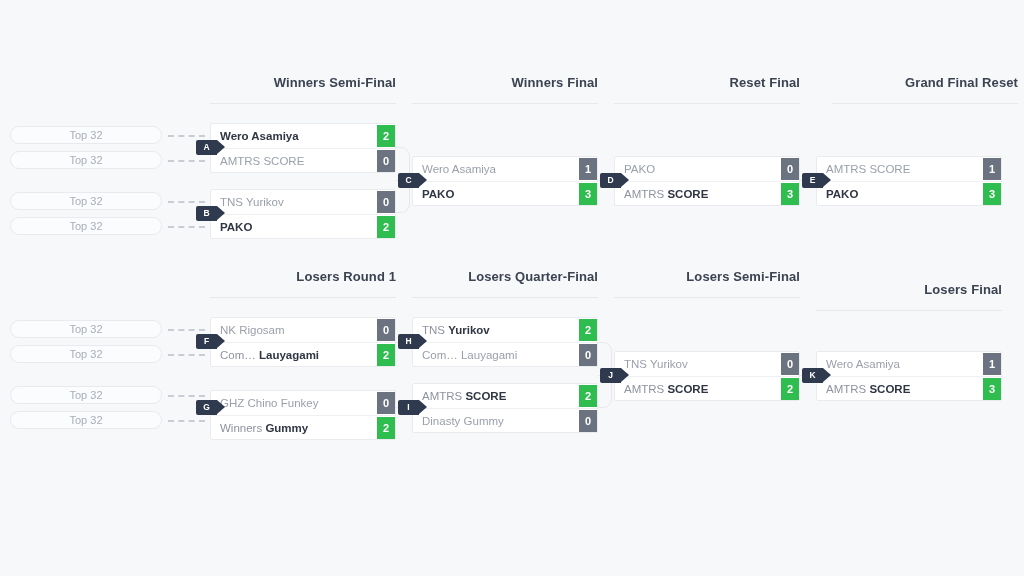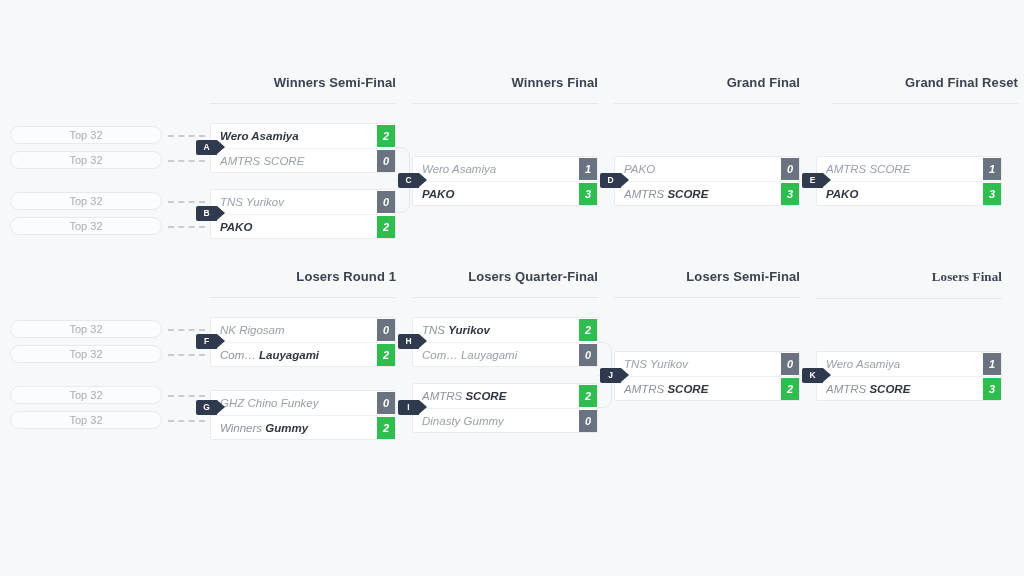--- a/index.html
+++ b/index.html
@@ -59,21 +59,20 @@
     width: 37px;
   }
 
   
   .match {
     position: absolute;
     width: 186px;
     background: #ffffff;
     border: 1px solid #e9ebef;
     border-radius: 2px;
-    font-style: italic;
   }
   .match .row {
     position: relative;
     height: 24px;
     display: flex;
     align-items: center;
     padding-left: 9px;
   }
   .match .row + .row { border-top: 1px solid #eef0f3; }
 
@@ -149,41 +148,41 @@
 
   <div class="round-header" style="left:210px; top:75px;">
     <div class="title">Winners Semi-Final</div>
     <div class="rule"></div>
   </div>
   <div class="round-header" style="left:412px; top:75px;">
     <div class="title">Winners Final</div>
     <div class="rule"></div>
   </div>
   <div class="round-header" style="left:614px; top:75px;">
-    <div class="title">Grand Final</div>
+    <div class="title">Reset Final</div>
     <div class="rule"></div>
   </div>
   <div class="round-header" style="left:816px; top:75px;margin-left:16px;">
     <div class="title">Grand Final Reset</div>
     <div class="rule"></div>
   </div>
 
   <div class="round-header" style="left:210px; top:269px;">
     <div class="title">Losers Round 1</div>
     <div class="rule"></div>
   </div>
   <div class="round-header" style="left:412px; top:269px;">
     <div class="title">Losers Quarter-Final</div>
     <div class="rule"></div>
   </div>
   <div class="round-header" style="left:614px; top:269px;">
     <div class="title">Losers Semi-Final</div>
     <div class="rule"></div>
   </div>
-  <div class="round-header" style="left:816px; top:269px;font-family:Liberation Serif, serif;">
+  <div class="round-header" style="left:816px; top:282px;">
     <div class="title">Losers Final</div>
     <div class="rule"></div>
   </div>
 
   <div class="seed" style="left:10px; top:126px;">Top 32</div>
   <div class="seed" style="left:10px; top:151px;">Top 32</div>
   <div class="seed" style="left:10px; top:192px;">Top 32</div>
   <div class="seed" style="left:10px; top:217px;">Top 32</div>
 
   <div class="seed" style="left:10px; top:320px;">Top 32</div>

